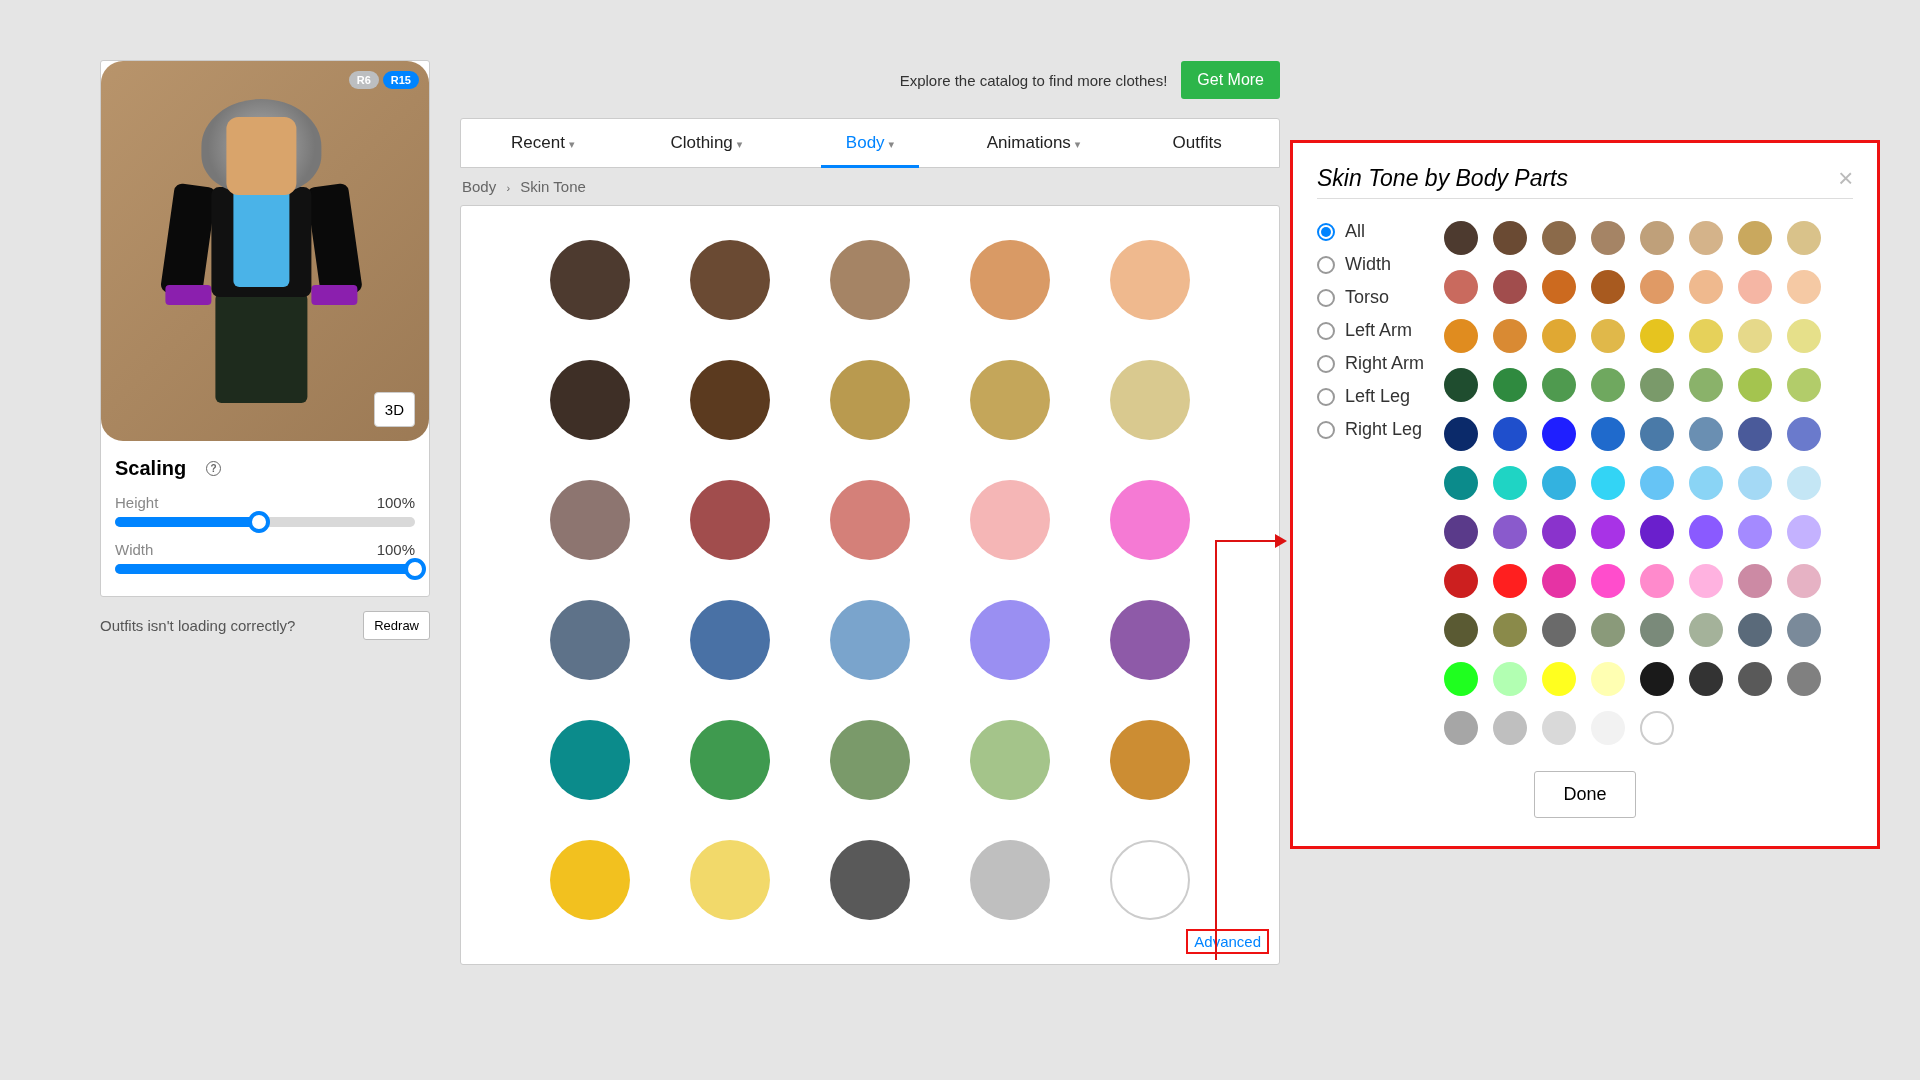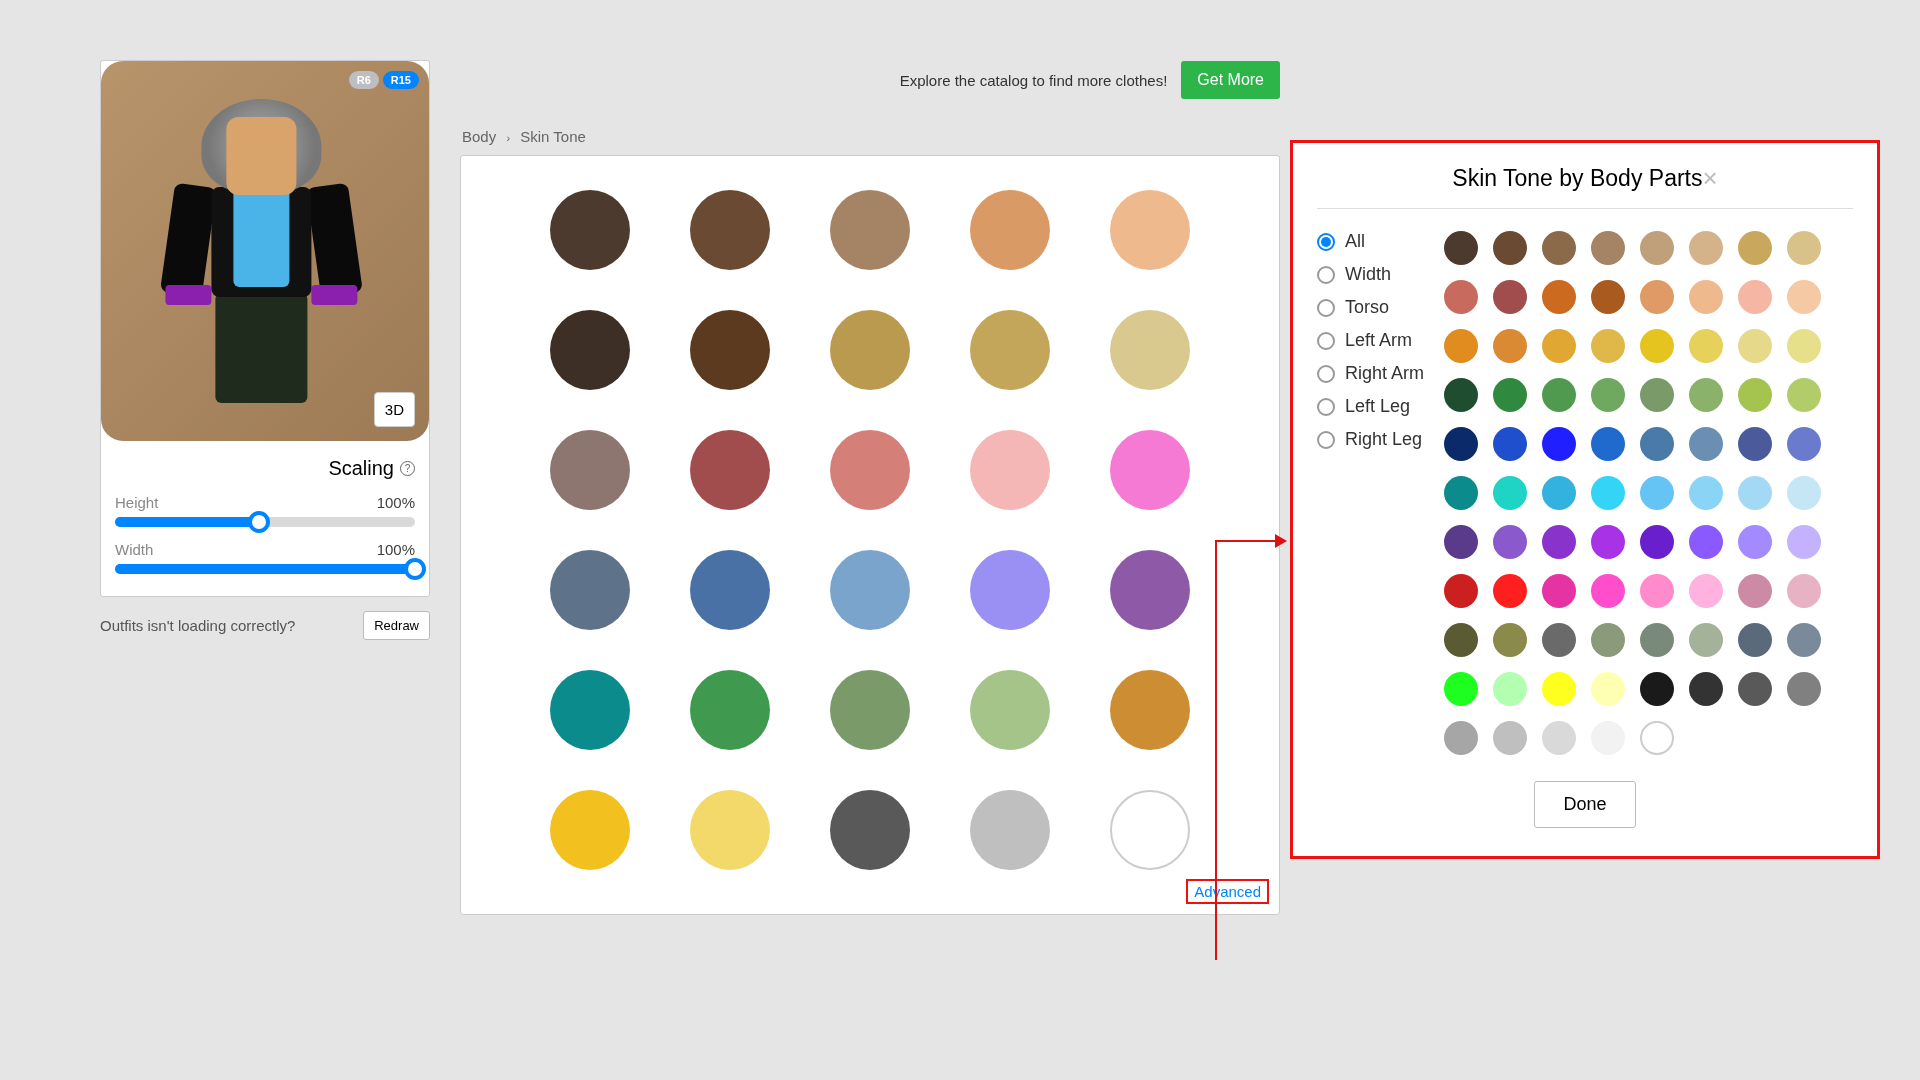--- a/index.html
+++ b/index.html
@@ -8,21 +8,21 @@
 .left-col { width: 330px; }
 .page-title { font-size: 36px; font-weight: 400; color: #111; margin-bottom: 18px; }
 .preview-card { background: #fff; border: 1px solid #ccc; border-radius: 3px; }
 .preview-img { width: 100%; height: 380px; background: linear-gradient(135deg, #b8946b, #9c7a55); position: relative; border-radius: 22px; }
 .rig-badges { position: absolute; top: 10px; right: 10px; display: flex; gap: 4px; }
 .badge { font-size: 11px; font-weight: bold; padding: 3px 8px; border-radius: 10px; color: #fff; }
 .badge-r6 { background: #bcbec0; }
 .badge-r15 { background: #0084ff; }
 .btn-3d { position: absolute; bottom: 14px; right: 14px; background: #fff; border: 1px solid #ccc; border-radius: 4px; padding: 8px 10px; font-size: 15px; font-weight: 500; cursor: pointer; }
 .scaling { padding: 16px 14px 22px; }
-.scaling-title { font-size: 20px; font-weight: 400; display: flex; align-items: center; gap: 6px; justify-content: flex-end; }
+.scaling-title { font-size: 20px; font-weight: 700; display: flex; align-items: center; gap: 20px; }
 .info-icon { width: 15px; height: 15px; border: 1px solid #666; border-radius: 50%; display: inline-flex; align-items: center; justify-content: center; font-size: 10px; color: #666; }
 .slider-row { margin-top: 14px; }
 .slider-labels { display: flex; justify-content: space-between; font-size: 15px; color: #888; margin-bottom: 6px; }
 .slider-labels .val { color: #404040; }
 .slider { position: relative; height: 10px; background: #d9d9d9; border-radius: 5px; }
 .slider-fill { position: absolute; height: 100%; background: #0084ff; border-radius: 5px; }
 .slider-thumb { position: absolute; top: 50%; width: 22px; height: 22px; background: #fff; border: 4px solid #0084ff; border-radius: 50%; transform: translate(-50%, -50%); }
 .redraw-row { display: flex; justify-content: space-between; align-items: center; margin-top: 14px; }
 .redraw-text { font-size: 15px; color: #555; }
 .btn-redraw { background: #fff; border: 1px solid #bbb; border-radius: 3px; padding: 6px 10px; font-size: 13px; cursor: pointer; }
@@ -42,21 +42,21 @@
 .swatch-grid { display: grid; grid-template-columns: repeat(5, 80px); gap: 40px 60px; justify-content: center; }
 .swatch { width: 80px; height: 80px; border-radius: 50%; cursor: pointer; }
 .swatch.hollow { border: 2px solid #ccc; background: #fff; }
 .advanced-link { position: absolute; bottom: 10px; right: 10px; font-size: 15px; color: #0084ff; border: 2px solid #e11; padding: 2px 6px; cursor: pointer; }
 
 .arrow { position: absolute; left: 1215px; top: 540px; width: 70px; height: 2px; background: #d11; }
 .arrow::after { content: ""; position: absolute; right: -2px; top: -6px; border-left: 12px solid #d11; border-top: 7px solid transparent; border-bottom: 7px solid transparent; }
 .arrow-vline { position: absolute; left: 1215px; top: 540px; width: 2px; height: 420px; background: #d11; }
 
 .modal { position: absolute; left: 1290px; top: 140px; width: 590px; background: #fff; border: 3px solid #e11; padding: 20px 24px 28px; }
-.modal-header { display: flex; justify-content: center; align-items: center; border-bottom: 1px solid #ddd; padding-bottom: 14px; margin-bottom: 22px; }
+.modal-header { display: flex; justify-content: space-between; align-items: center; border-bottom: 1px solid #ddd; padding-bottom: 4px; margin-bottom: 22px; font-style: italic; }
 .modal-title { font-size: 23px; font-weight: 400; }
 .modal-close { font-size: 26px; color: #bbb; cursor: pointer; font-weight: 300; }
 .modal-body { display: flex; gap: 20px; }
 .parts-list { display: flex; flex-direction: column; gap: 12px; }
 .part-row { display: flex; align-items: center; gap: 10px; font-size: 18px; color: #333; cursor: pointer; }
 .radio { width: 18px; height: 18px; border: 2px solid #999; border-radius: 50%; display: inline-flex; align-items: center; justify-content: center; }
 .radio.checked { border-color: #0084ff; }
 .radio.checked::after { content: ""; width: 10px; height: 10px; background: #0084ff; border-radius: 50%; }
 .mini-grid { display: grid; grid-template-columns: repeat(8, 34px); gap: 15px 15px; }
 .mini-swatch { width: 34px; height: 34px; border-radius: 50%; cursor: pointer; }
@@ -133,20 +133,27 @@
       <button class="btn-redraw">Redraw</button>
     </div>
   </div>
 
   <div class="mid-col">
     <div class="top-bar">
       <span class="explore-text">Explore the catalog to find more clothes!</span>
       <button class="btn-getmore">Get More</button>
     </div>
 
+    <div class="tabs" id="tabs">
+        <div class="tab"><span>Recent</span><span class="chev">▾</span></div>
+        <div class="tab"><span>Clothing</span><span class="chev">▾</span></div>
+        <div class="tab active"><span>Body</span><span class="chev">▾</span></div>
+        <div class="tab"><span>Animations</span><span class="chev">▾</span></div>
+        <div class="tab"><span>Outfits</span></div>
+      </div>
 
     <div class="breadcrumb">
       <span>Body</span>
       <span class="sep">›</span>
       <span>Skin Tone</span>
     </div>
 
     <div class="color-panel">
       <div class="swatch-grid" id="swatches">
           <div class="swatch" style="background: rgb(77, 58, 47);"></div>

